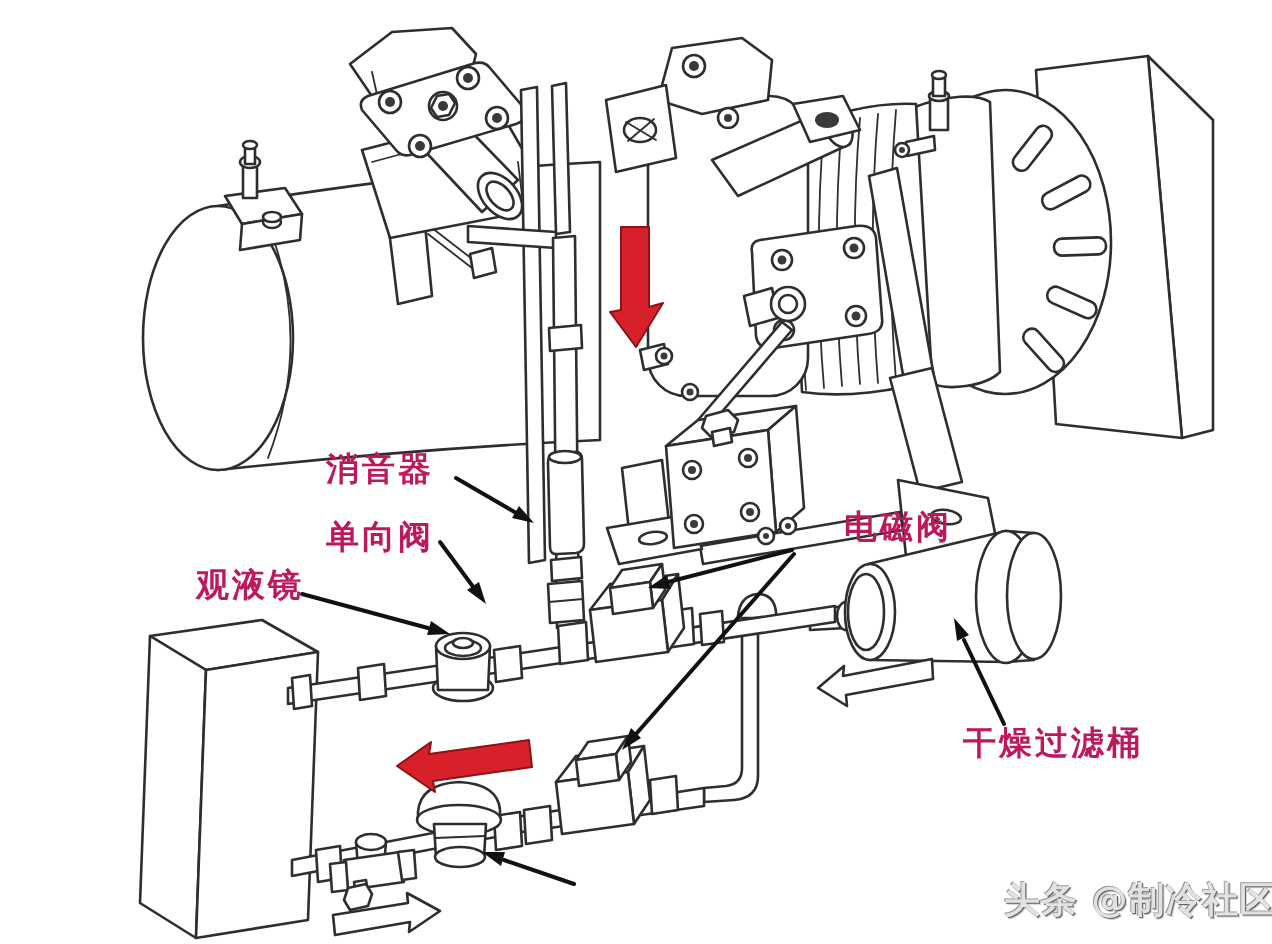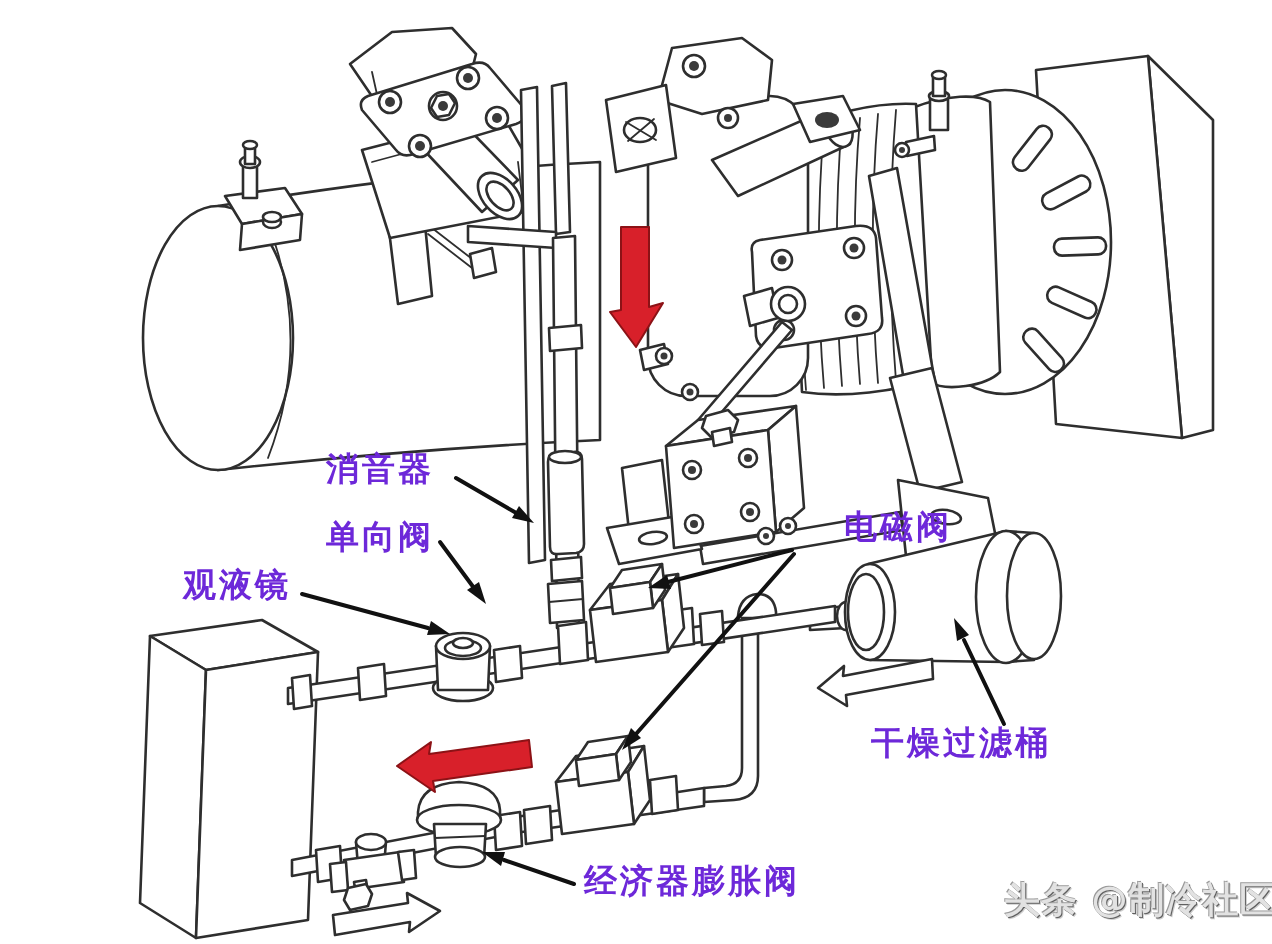--- a/index.html
+++ b/index.html
@@ -6,21 +6,21 @@
   #stage{position:relative;width:1272px;height:944px;background:#ffffff;overflow:hidden;
          font-family:"DejaVu Sans","Liberation Sans",sans-serif;}
   svg{position:absolute;left:0;top:0;}
   svg .w{fill:#ffffff;stroke:#2e2e2e;stroke-width:2.6;stroke-linejoin:round;}
   svg .l{fill:none;stroke:#2e2e2e;stroke-width:2.6;stroke-linecap:round;stroke-linejoin:round;}
   svg .thin{stroke-width:1.8;}
   svg .d{fill:#3a3a3a;stroke:none;}
   svg .red{fill:#d8202a;stroke:#8c1216;stroke-width:2;stroke-linejoin:round;}
   svg .aline{stroke:#111;stroke-width:4;stroke-linecap:round;}
   svg .ahead{fill:#111;stroke:none;}
-  .lbl{position:absolute;font-weight:700;color:#6d28d9;font-size:33px;letter-spacing:3px;
+  .lbl{position:absolute;font-weight:700;color:#be185d;font-size:33px;letter-spacing:3px;
        white-space:nowrap;line-height:1;}
   .watermark{position:absolute;left:1004px;top:882px;font-size:36px;font-weight:700;
        letter-spacing:1px;color:#e2e2e2;white-space:nowrap;line-height:1;
        text-shadow:-1px -1px 0 #9a9a9a, 1px 1px 0 #606060, 2px 2px 0 #cfcfcf;}
 </style>
 </head>
 <body>
 
 <div id="stage">
 <svg width="1272" height="944" viewBox="0 0 1272 944">
@@ -304,19 +304,18 @@
     <polygon class="ahead" points="954,618 969,635 957,641"></polygon>
   </g>
   <g>
     <line class="aline" x1="574" y1="884" x2="504" y2="860"></line>
     <polygon class="ahead" points="482,852 505,852 501,866"></polygon>
   </g>
 </svg>
 
   <div class="lbl" style="left:326px;top:452px">消音器</div>
   <div class="lbl" style="left:326px;top:520px">单向阀</div>
-  <div class="lbl" style="left:183px;top:568px">观液镜</div>
+  <div class="lbl" style="left:196px;top:568px">观液镜</div>
   <div class="lbl" style="left:844px;top:510px">电磁阀</div>
-  <div class="lbl" style="left:871px;top:726px">干燥过滤桶</div>
-  <div class="lbl" style="left:584px;top:864px">经济器膨胀阀</div>
+  <div class="lbl" style="left:963px;top:726px">干燥过滤桶</div>
 
   <div class="watermark">头条 @制冷社区</div>
 </div>
 
 </body></html>

